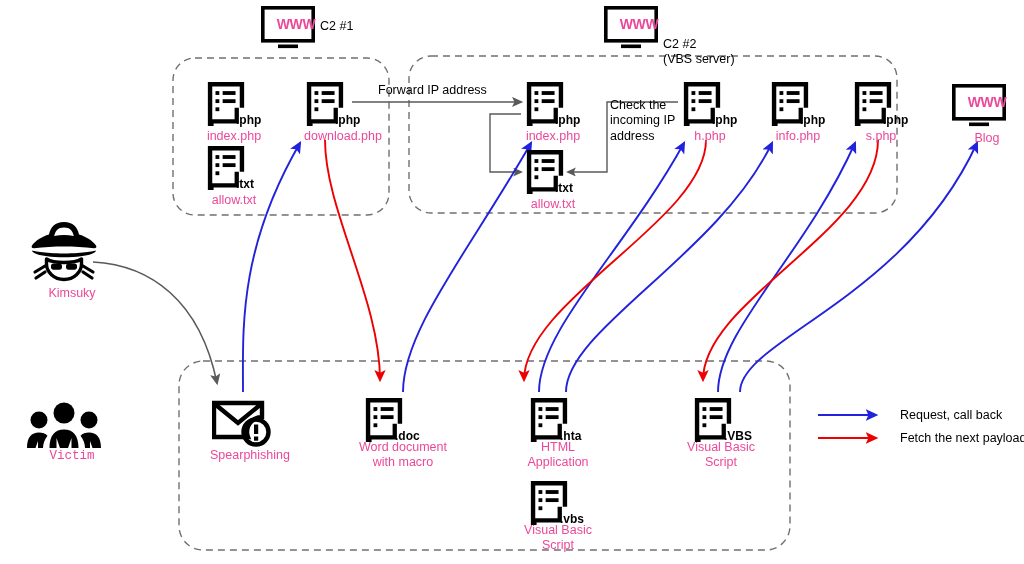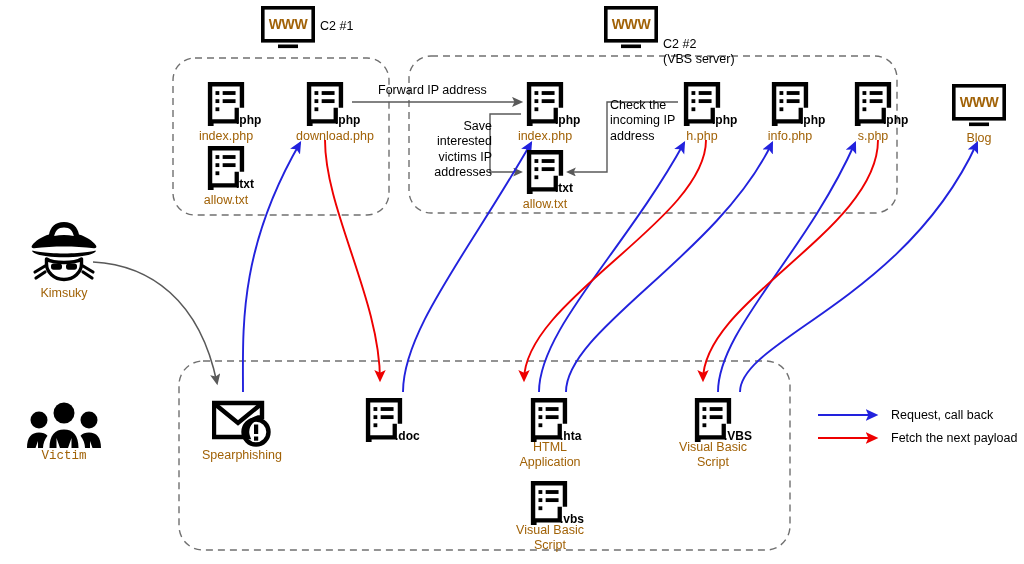--- a/index.html
+++ b/index.html
@@ -22,23 +22,24 @@
     left: 0;
     top: 0;
     width: 1024px;
     height: 564px;
     overflow: visible;
   }
   .node {
     position: absolute;
     text-align: center;
     font-size: 12.5px;
-    color: #a16207;
+    color: #ec4899;
     line-height: 1.18;
     white-space: nowrap;
+    padding-left: 8px;
   }
   .ext-label {
     position: absolute;
     font-weight: bold;
     font-size: 12px;
     color: #000;
     line-height: 1;
     white-space: nowrap;
   }
   .inline-lbl {
@@ -46,20 +47,21 @@
     font-size: 12.5px;
     color: #000;
     line-height: 1.22;
     white-space: pre-line;
   }
   .legend-lbl {
     position: absolute;
     font-size: 12.5px;
     color: #000;
     white-space: nowrap;
+    margin-left: 9px;
   }
   .server-title {
     position: absolute;
     font-size: 12.5px;
     color: #000;
     line-height: 1.2;
     white-space: pre-line;
     text-align: left;
   }
 </style>
@@ -216,33 +218,32 @@
   <div class="ext-label" style="left:712px; top:114px;">.php</div>
   <div class="node" style="left:662px; top:129px; width:80px;">h.php</div>
 
   <div class="ext-label" style="left:800px; top:114px;">.php</div>
   <div class="node" style="left:750px; top:129px; width:80px;">info.php</div>
 
   <div class="ext-label" style="left:883px; top:114px;">.php</div>
   <div class="node" style="left:833px; top:129px; width:80px;">s.php</div>
 
   <div class="inline-lbl" style="left:378px; top:83px;">Forward IP address</div>
-  <div class="inline-lbl" style="left:406px; top:119px; width:86px; text-align:right;">Save interested
-victims IP
-addresses</div>
   <div class="inline-lbl" style="left:610px; top:98px; width:68px; text-align:left;">Check the
 incoming IP
 address</div>
 
   <div class="node" style="left:24px; top:286px; width:80px;">Kimsuky</div>
   <div class="node" style="left:24px; top:449px; width:80px;font-family:Liberation Mono, monospace;">Victim</div>
 
   <div class="node" style="left:192px; top:448px; width:100px;">Spearphishing</div>
 
   <div class="ext-label" style="left:395px; top:430px;">.doc</div>
+  <div class="node" style="left:340px; top:440px; width:110px; white-space:pre-line;">Word document
+with macro</div>
 
   <div class="ext-label" style="left:560px; top:430px;">.hta</div>
   <div class="node" style="left:505px; top:440px; width:90px; white-space:pre-line;">HTML
 Application</div>
 
   <div class="ext-label" style="left:560px; top:513px;">.vbs</div>
   <div class="node" style="left:505px; top:523px; width:90px; white-space:pre-line;">Visual Basic
 Script</div>
 
   <div class="ext-label" style="left:724px; top:430px;">.VBS</div>

